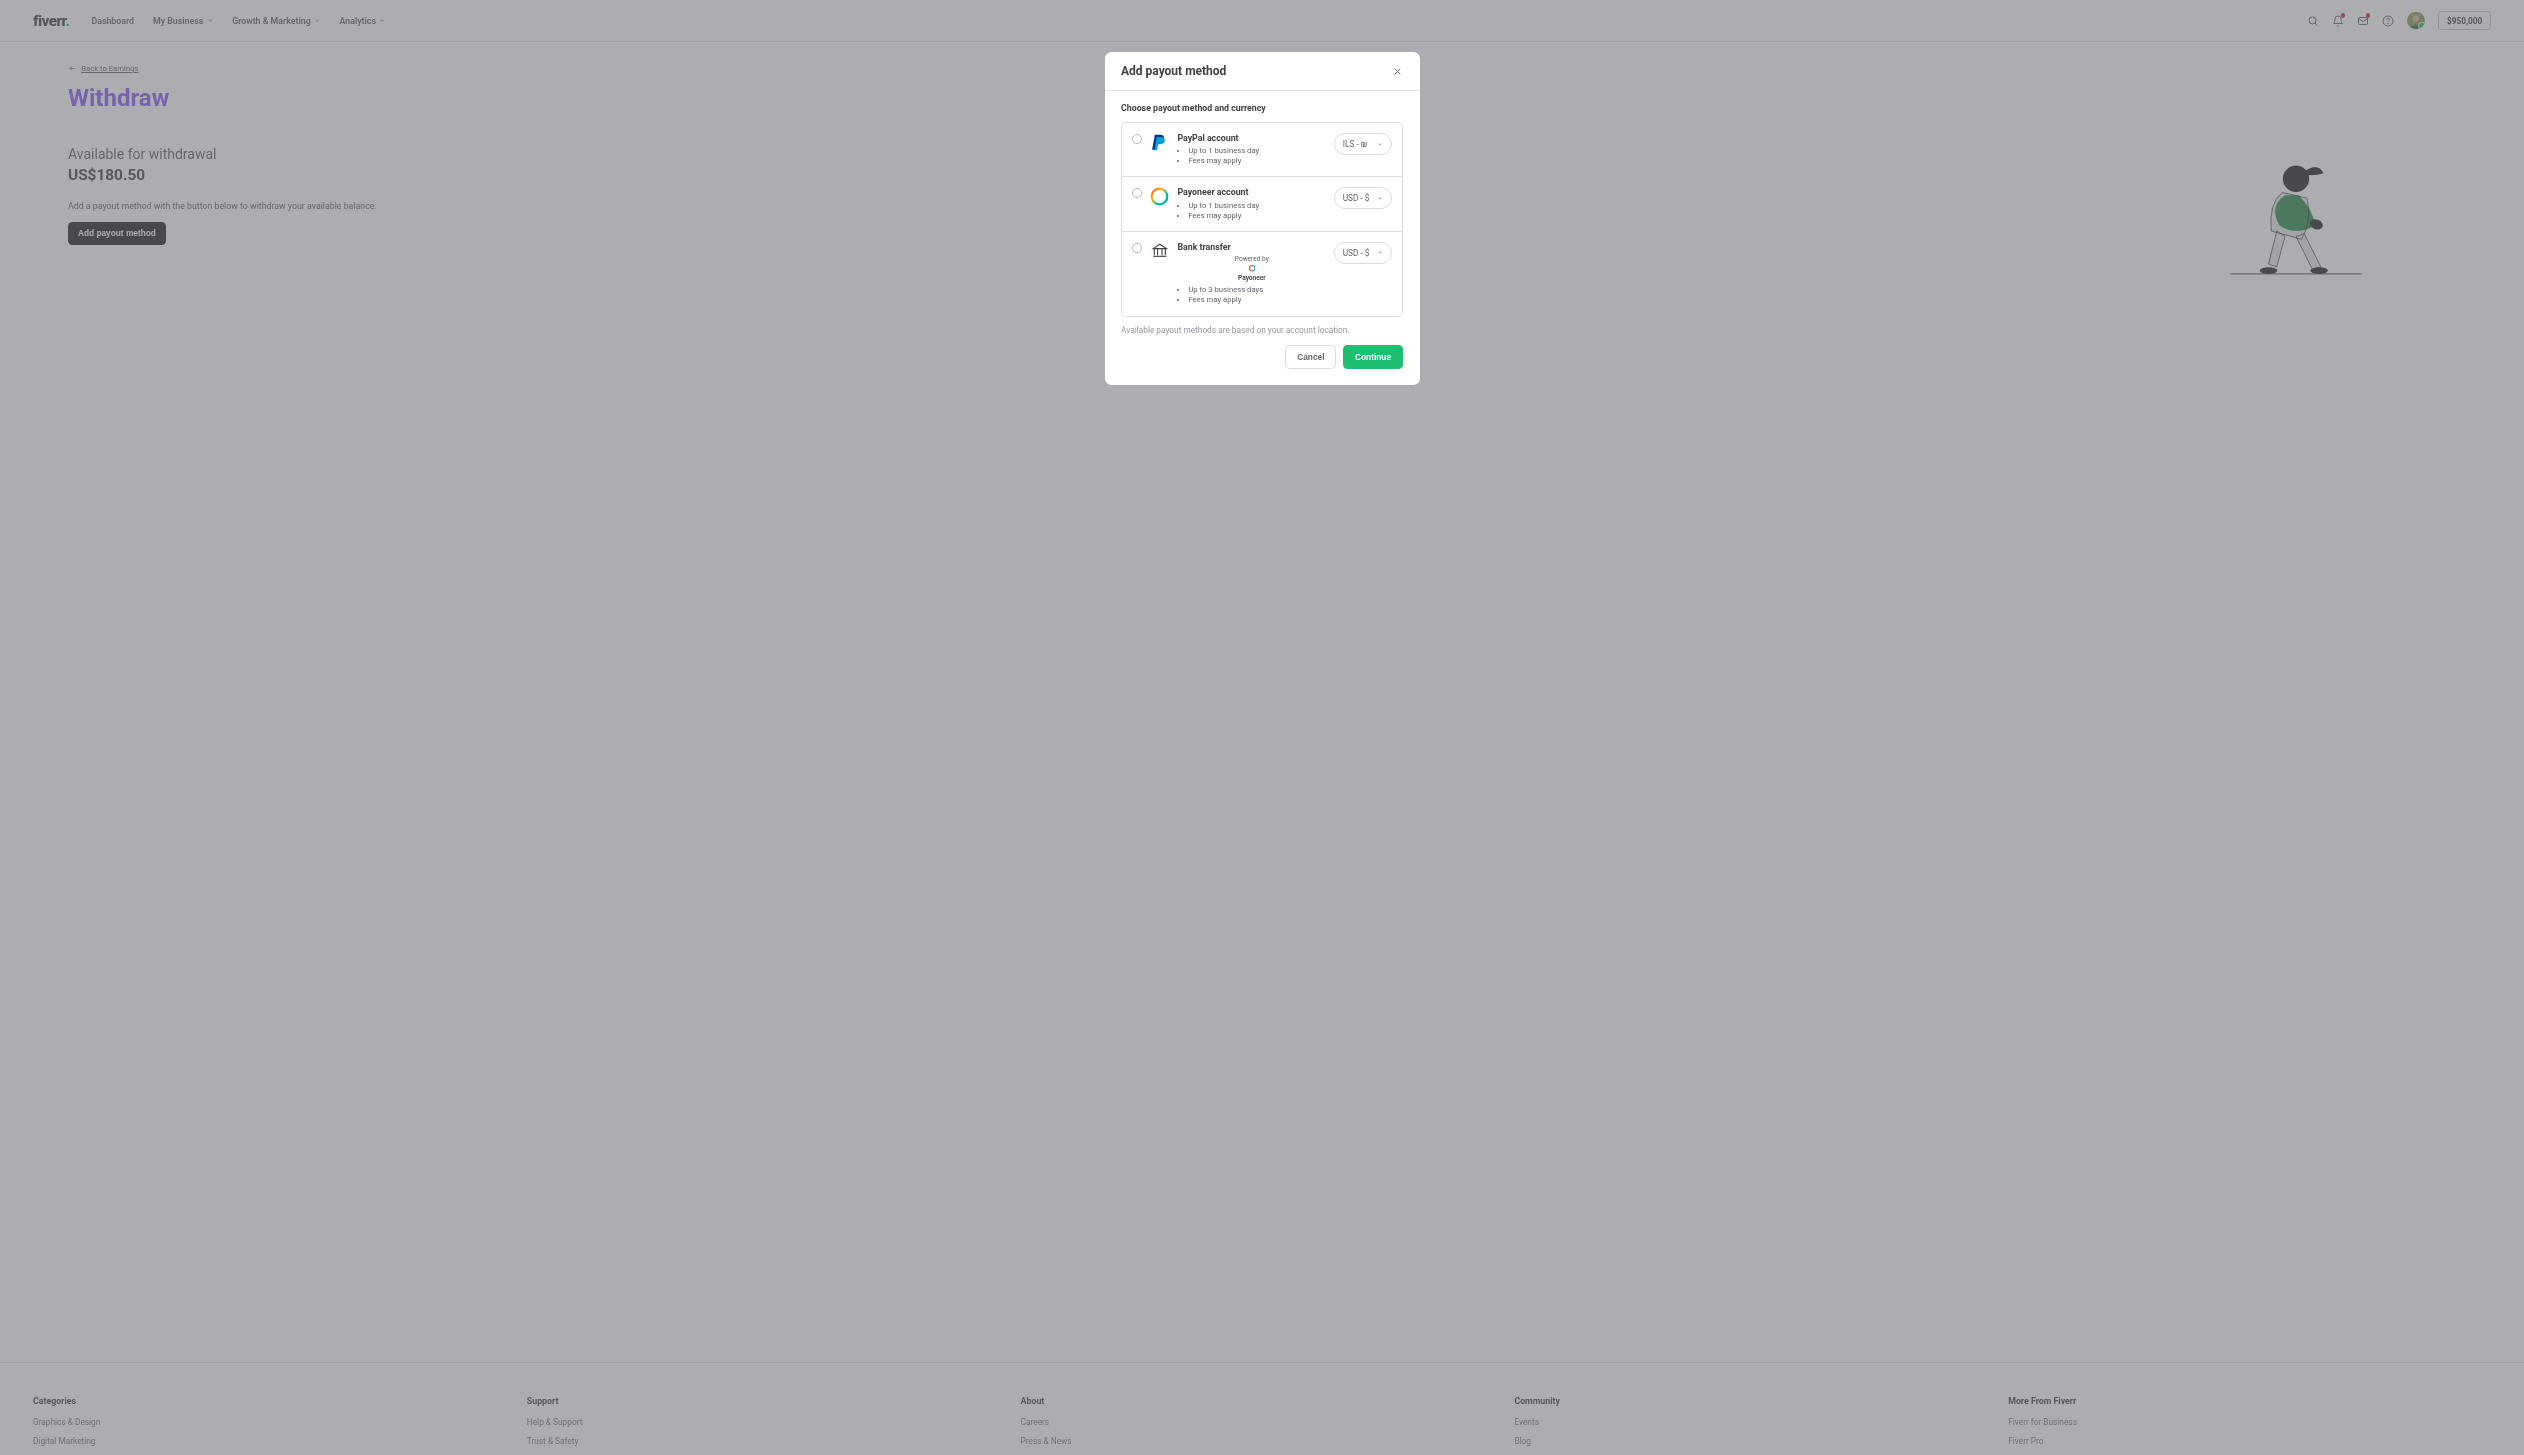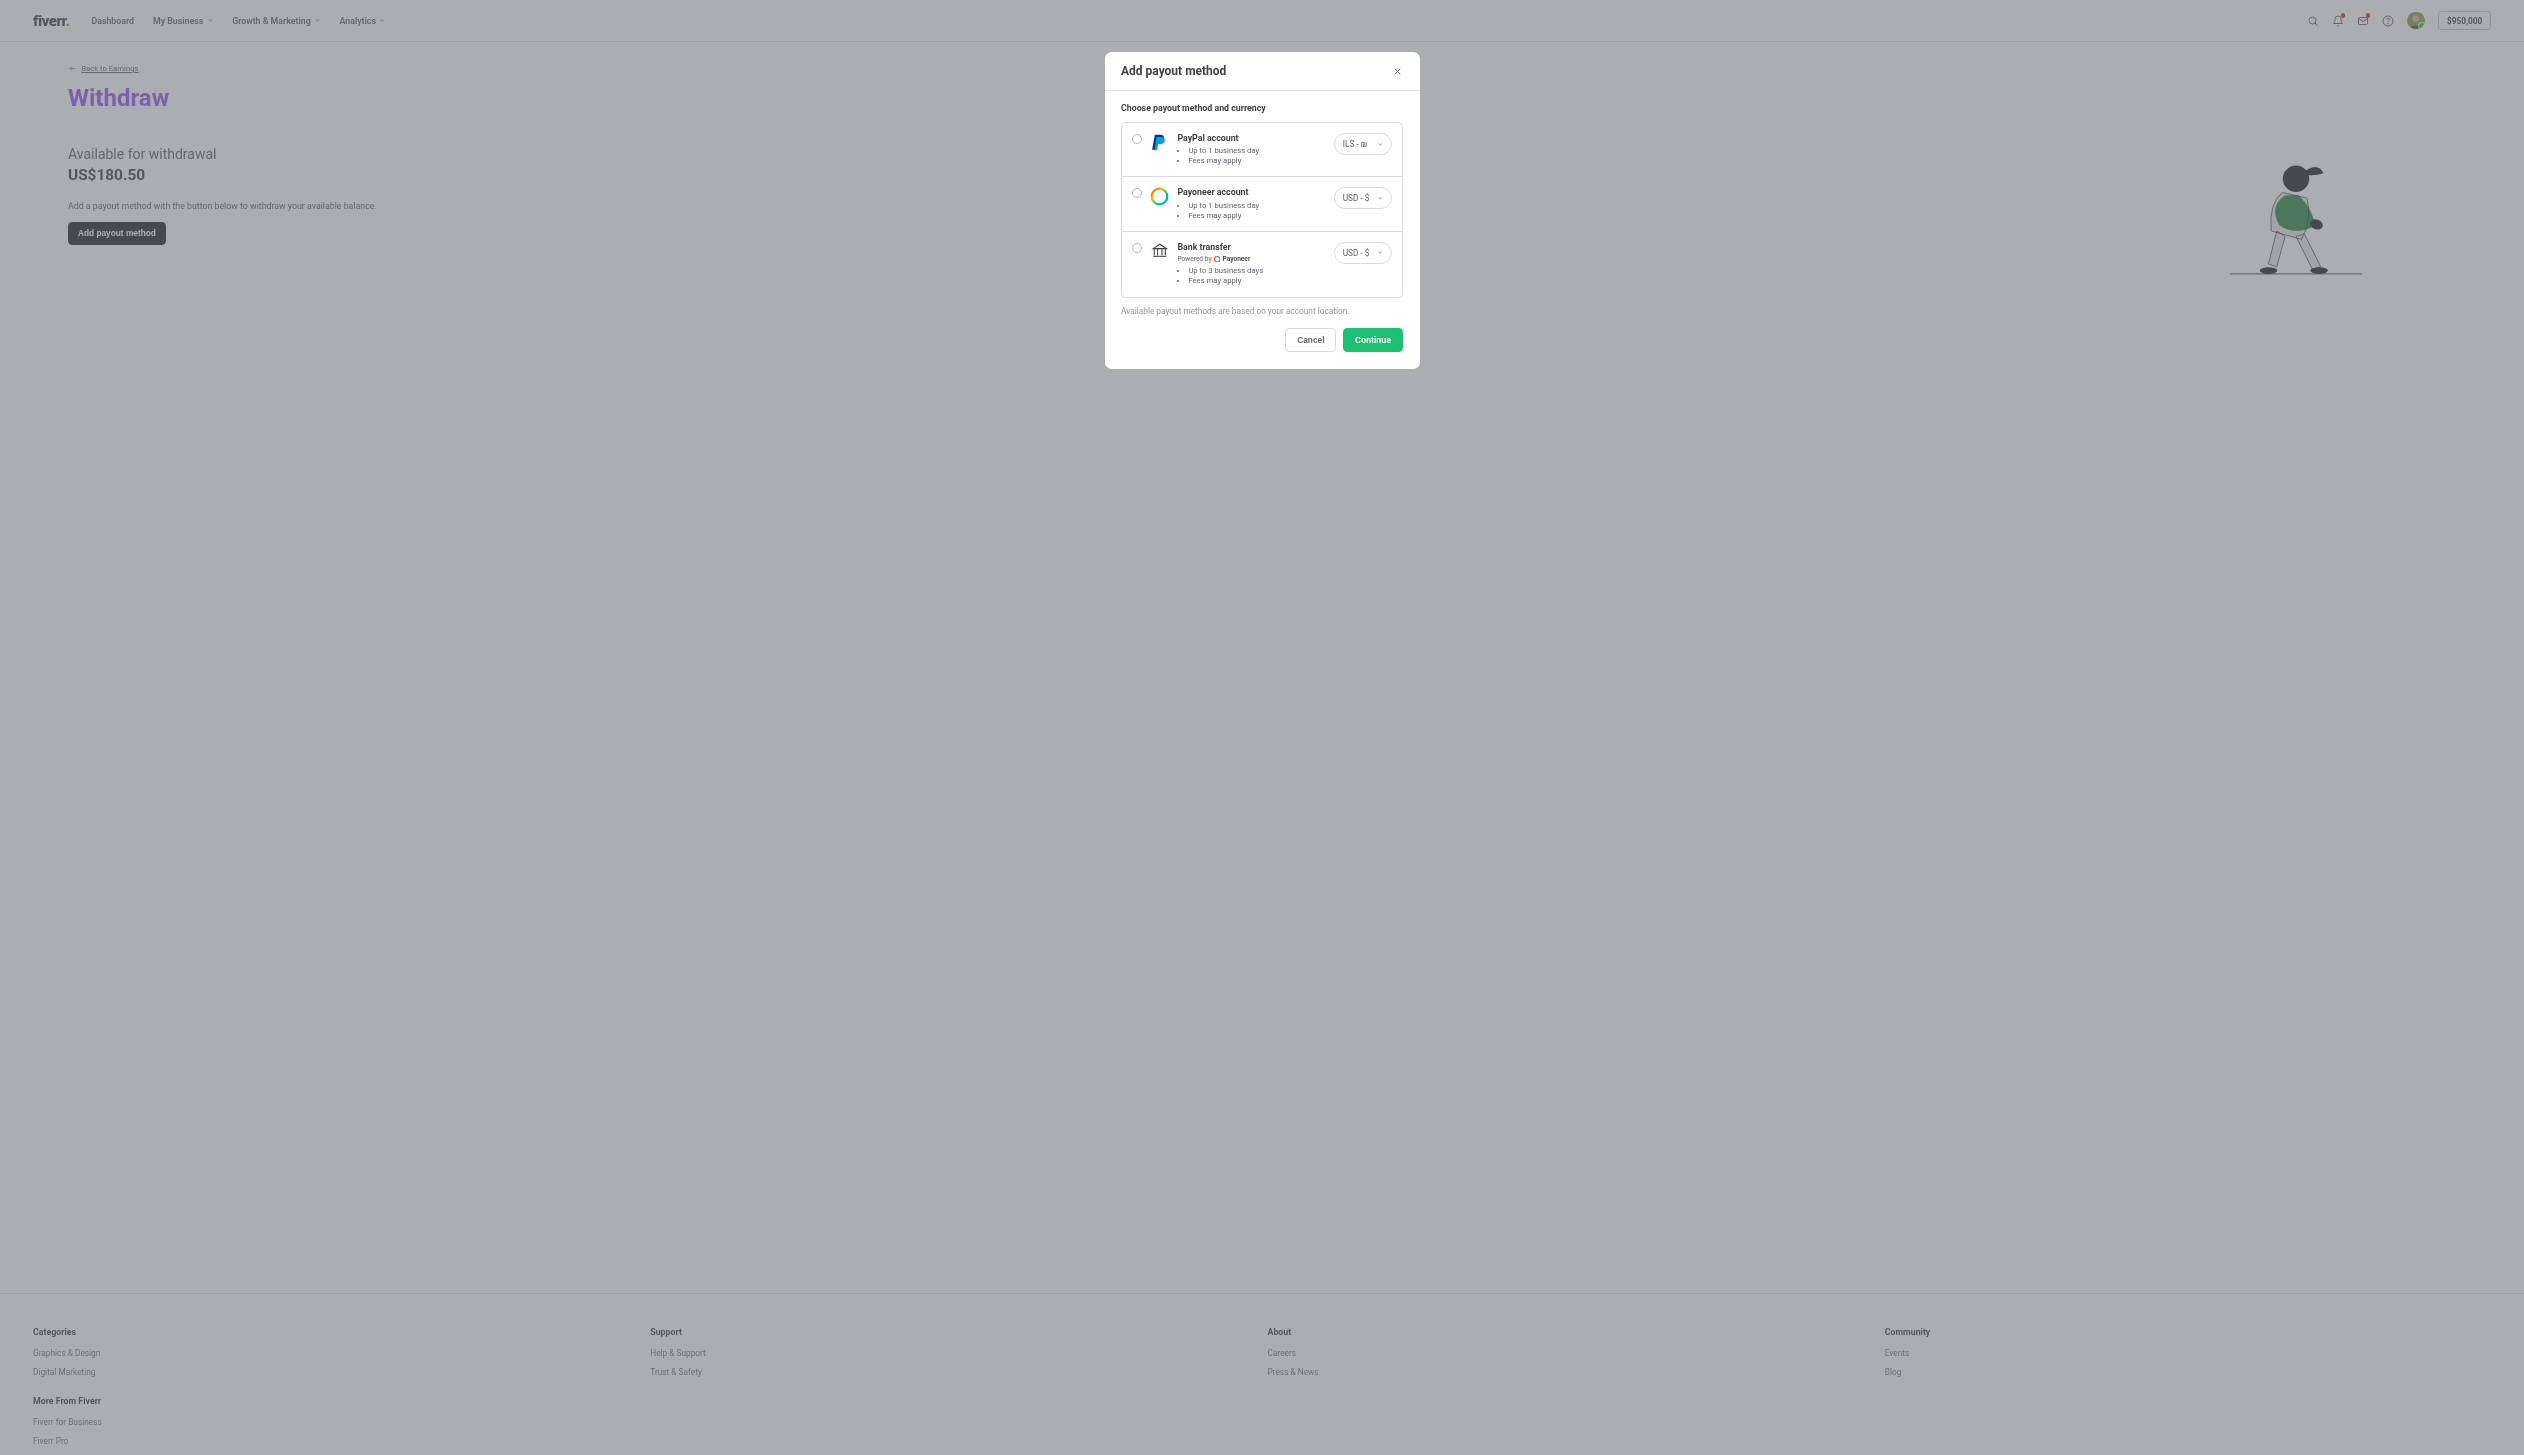--- a/index.html
+++ b/index.html
@@ -79,21 +79,21 @@
   top: 154px;
 }
 
 
 .footer {
   position: absolute;
   bottom: 0; left: 0; right: 0;
   border-top: 0.6px solid #e4e5e7;
   padding: 33px 33px 0;
   display: grid;
-  grid-template-columns: repeat(4, 1fr);
+  grid-template-columns: repeat(5, 1fr);
   gap: 11px;
 }
 .footer-col h4 { font-size: 8.8px; font-weight: 700; color: #404145; margin-bottom: 11px; }
 .footer-col a {
   display: block; font-size: 8.3px; color: #74767e; text-decoration: none;
   margin-bottom: 8.8px; cursor: pointer;
 }
 
 
 .overlay {
@@ -135,21 +135,21 @@
   gap: 7.7px;
 }
 .option:last-child { border-bottom: none; }
 .radio {
   width: 10px; height: 10px; border: 0.8px solid #b5b6ba; border-radius: 50%;
   flex-shrink: 0; margin-top: 1.1px; cursor: pointer;
 }
 .method-icon { width: 20px; display: flex; align-items:center; justify-content:center; flex-shrink:0; }
 .option-info { flex: 1; }
 .option-name { font-size: 8.8px; font-weight: 700; color: #404145; margin-bottom: 3.3px; }
-.powered { font-size: 6.6px; color: #62646a; display:flex; align-items:center; gap:2.2px; margin-bottom:3.3px; }
+.powered { font-size: 6.6px; color: #62646a; display:flex; align-items:center; gap:2.2px; margin-bottom:3.3px;flex-direction:column; }
 .bullets { list-style: disc; padding-left: 11px; }
 .bullets li { font-size: 7.7px; color: #62646a; margin-bottom: 1.1px; }
 .currency-select {
   display: flex; align-items: center; gap: 5.5px;
   border: 0.6px solid #dadbdd; border-radius: 11px;
   padding: 5px 7.7px;
   font-size: 8.3px; color: #62646a;
   cursor: pointer;
   min-width: 58px;
   justify-content: space-between;

